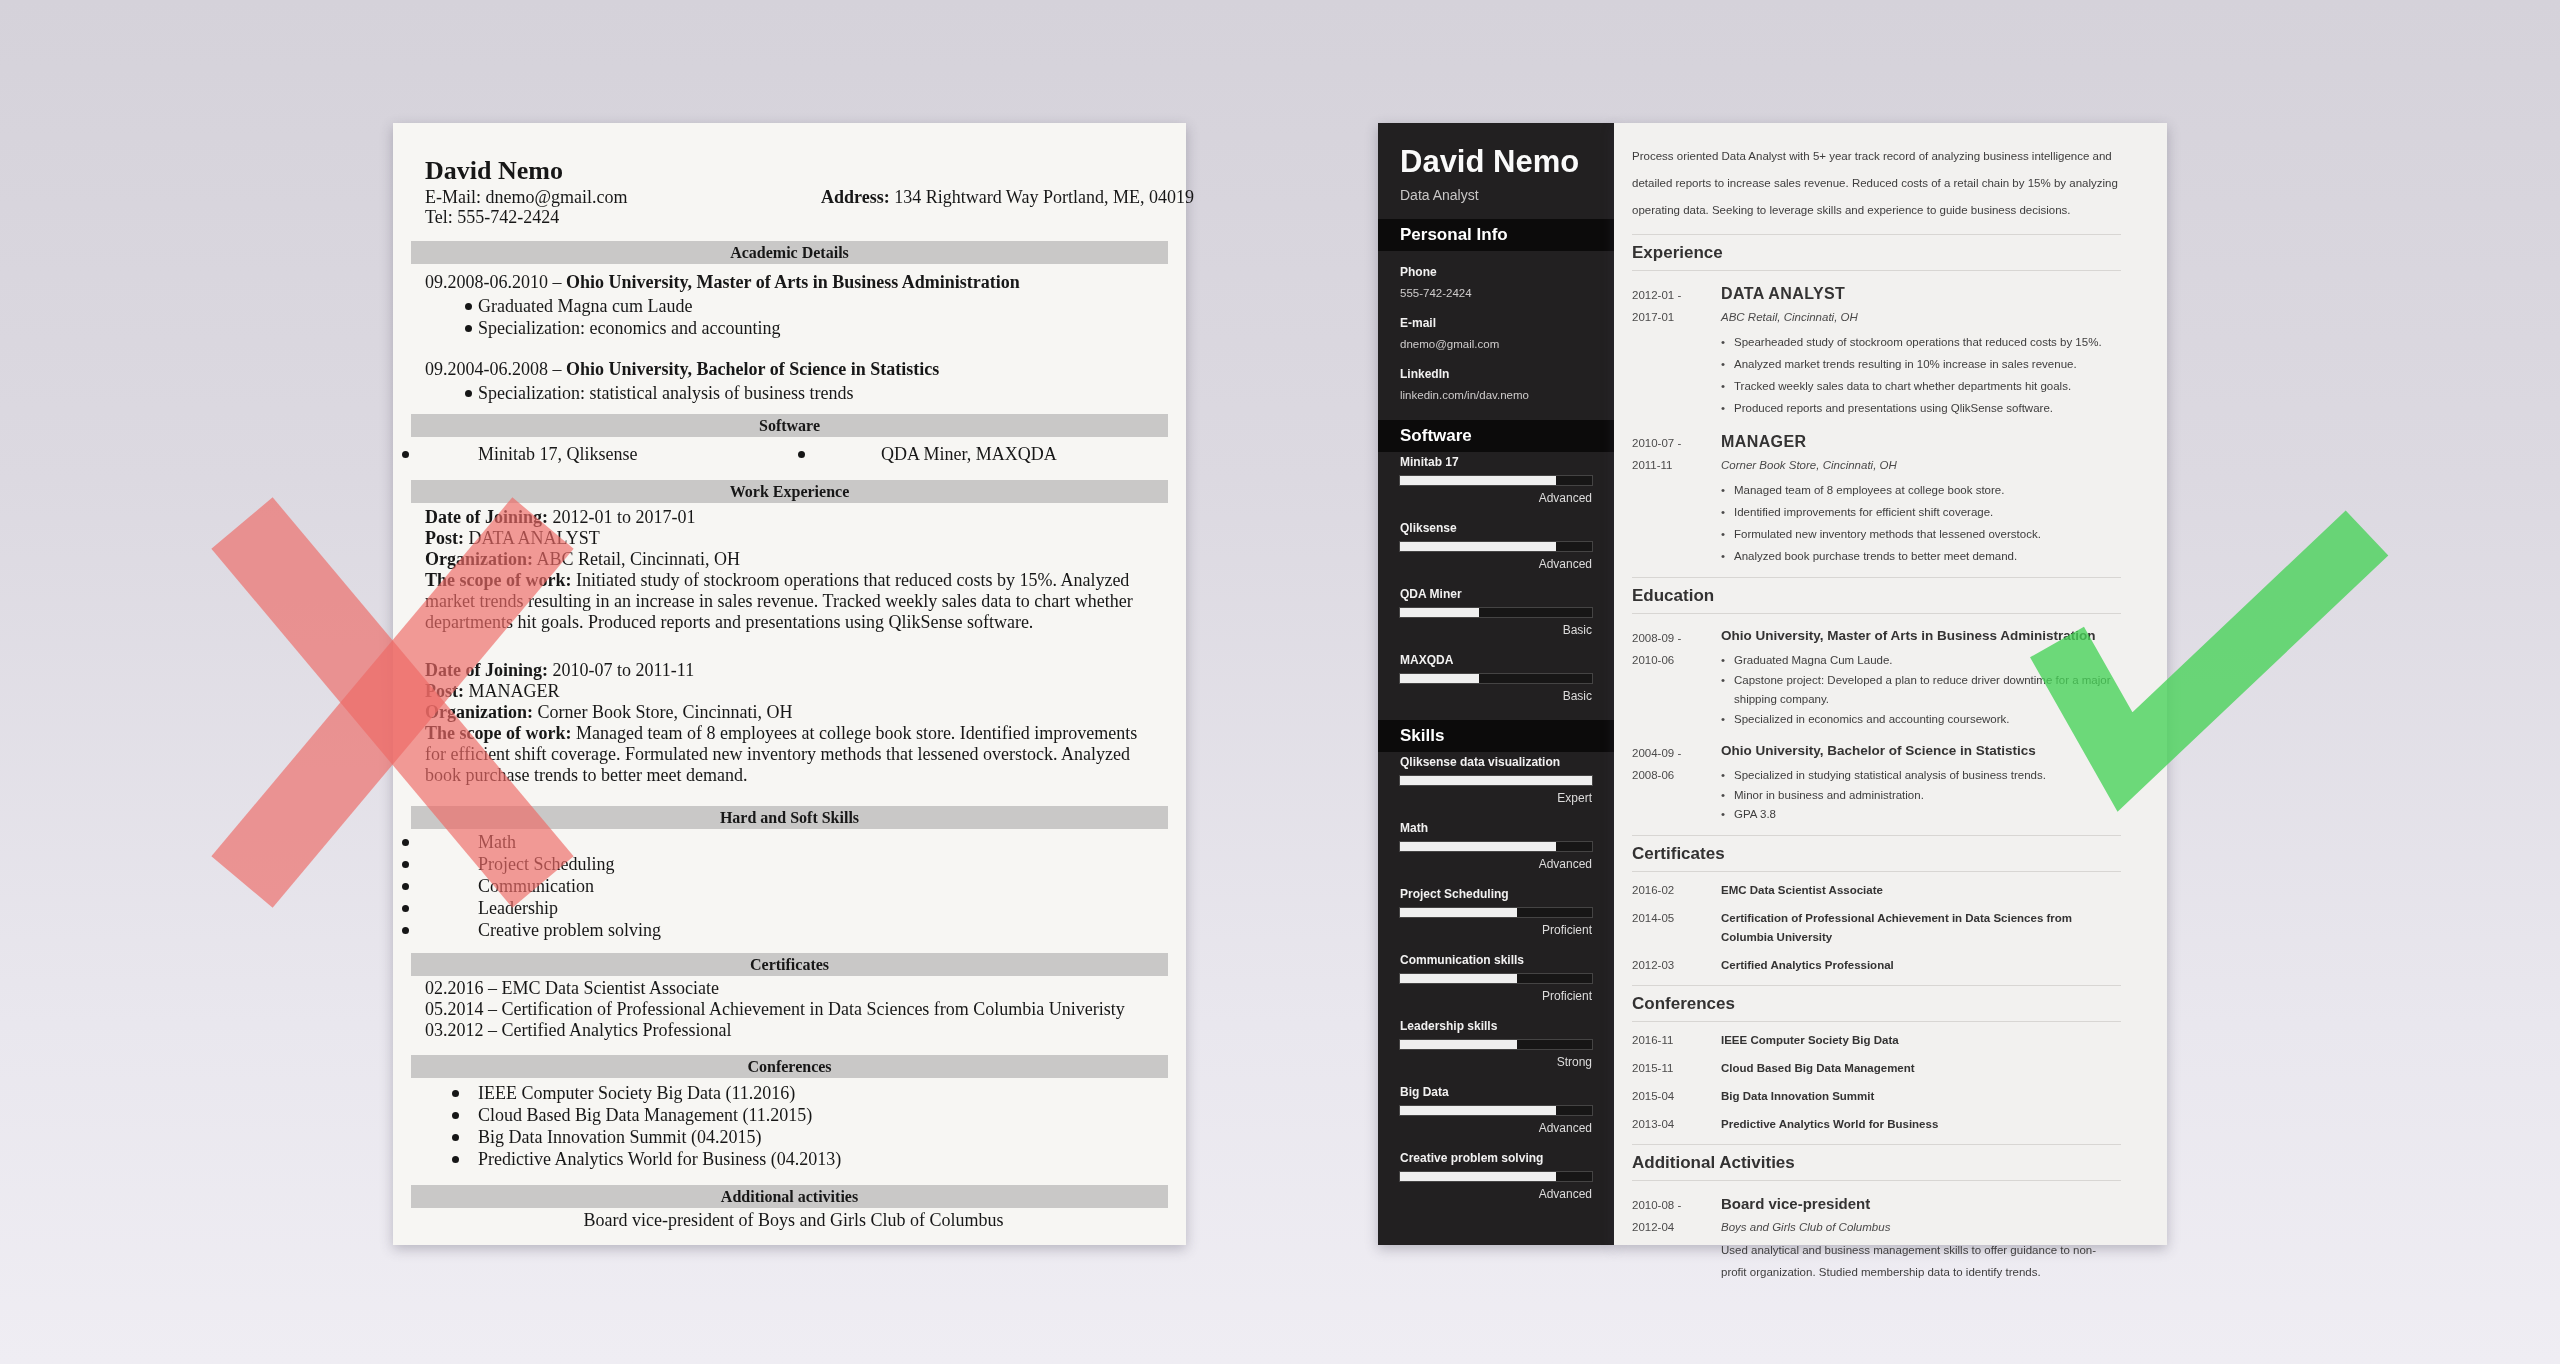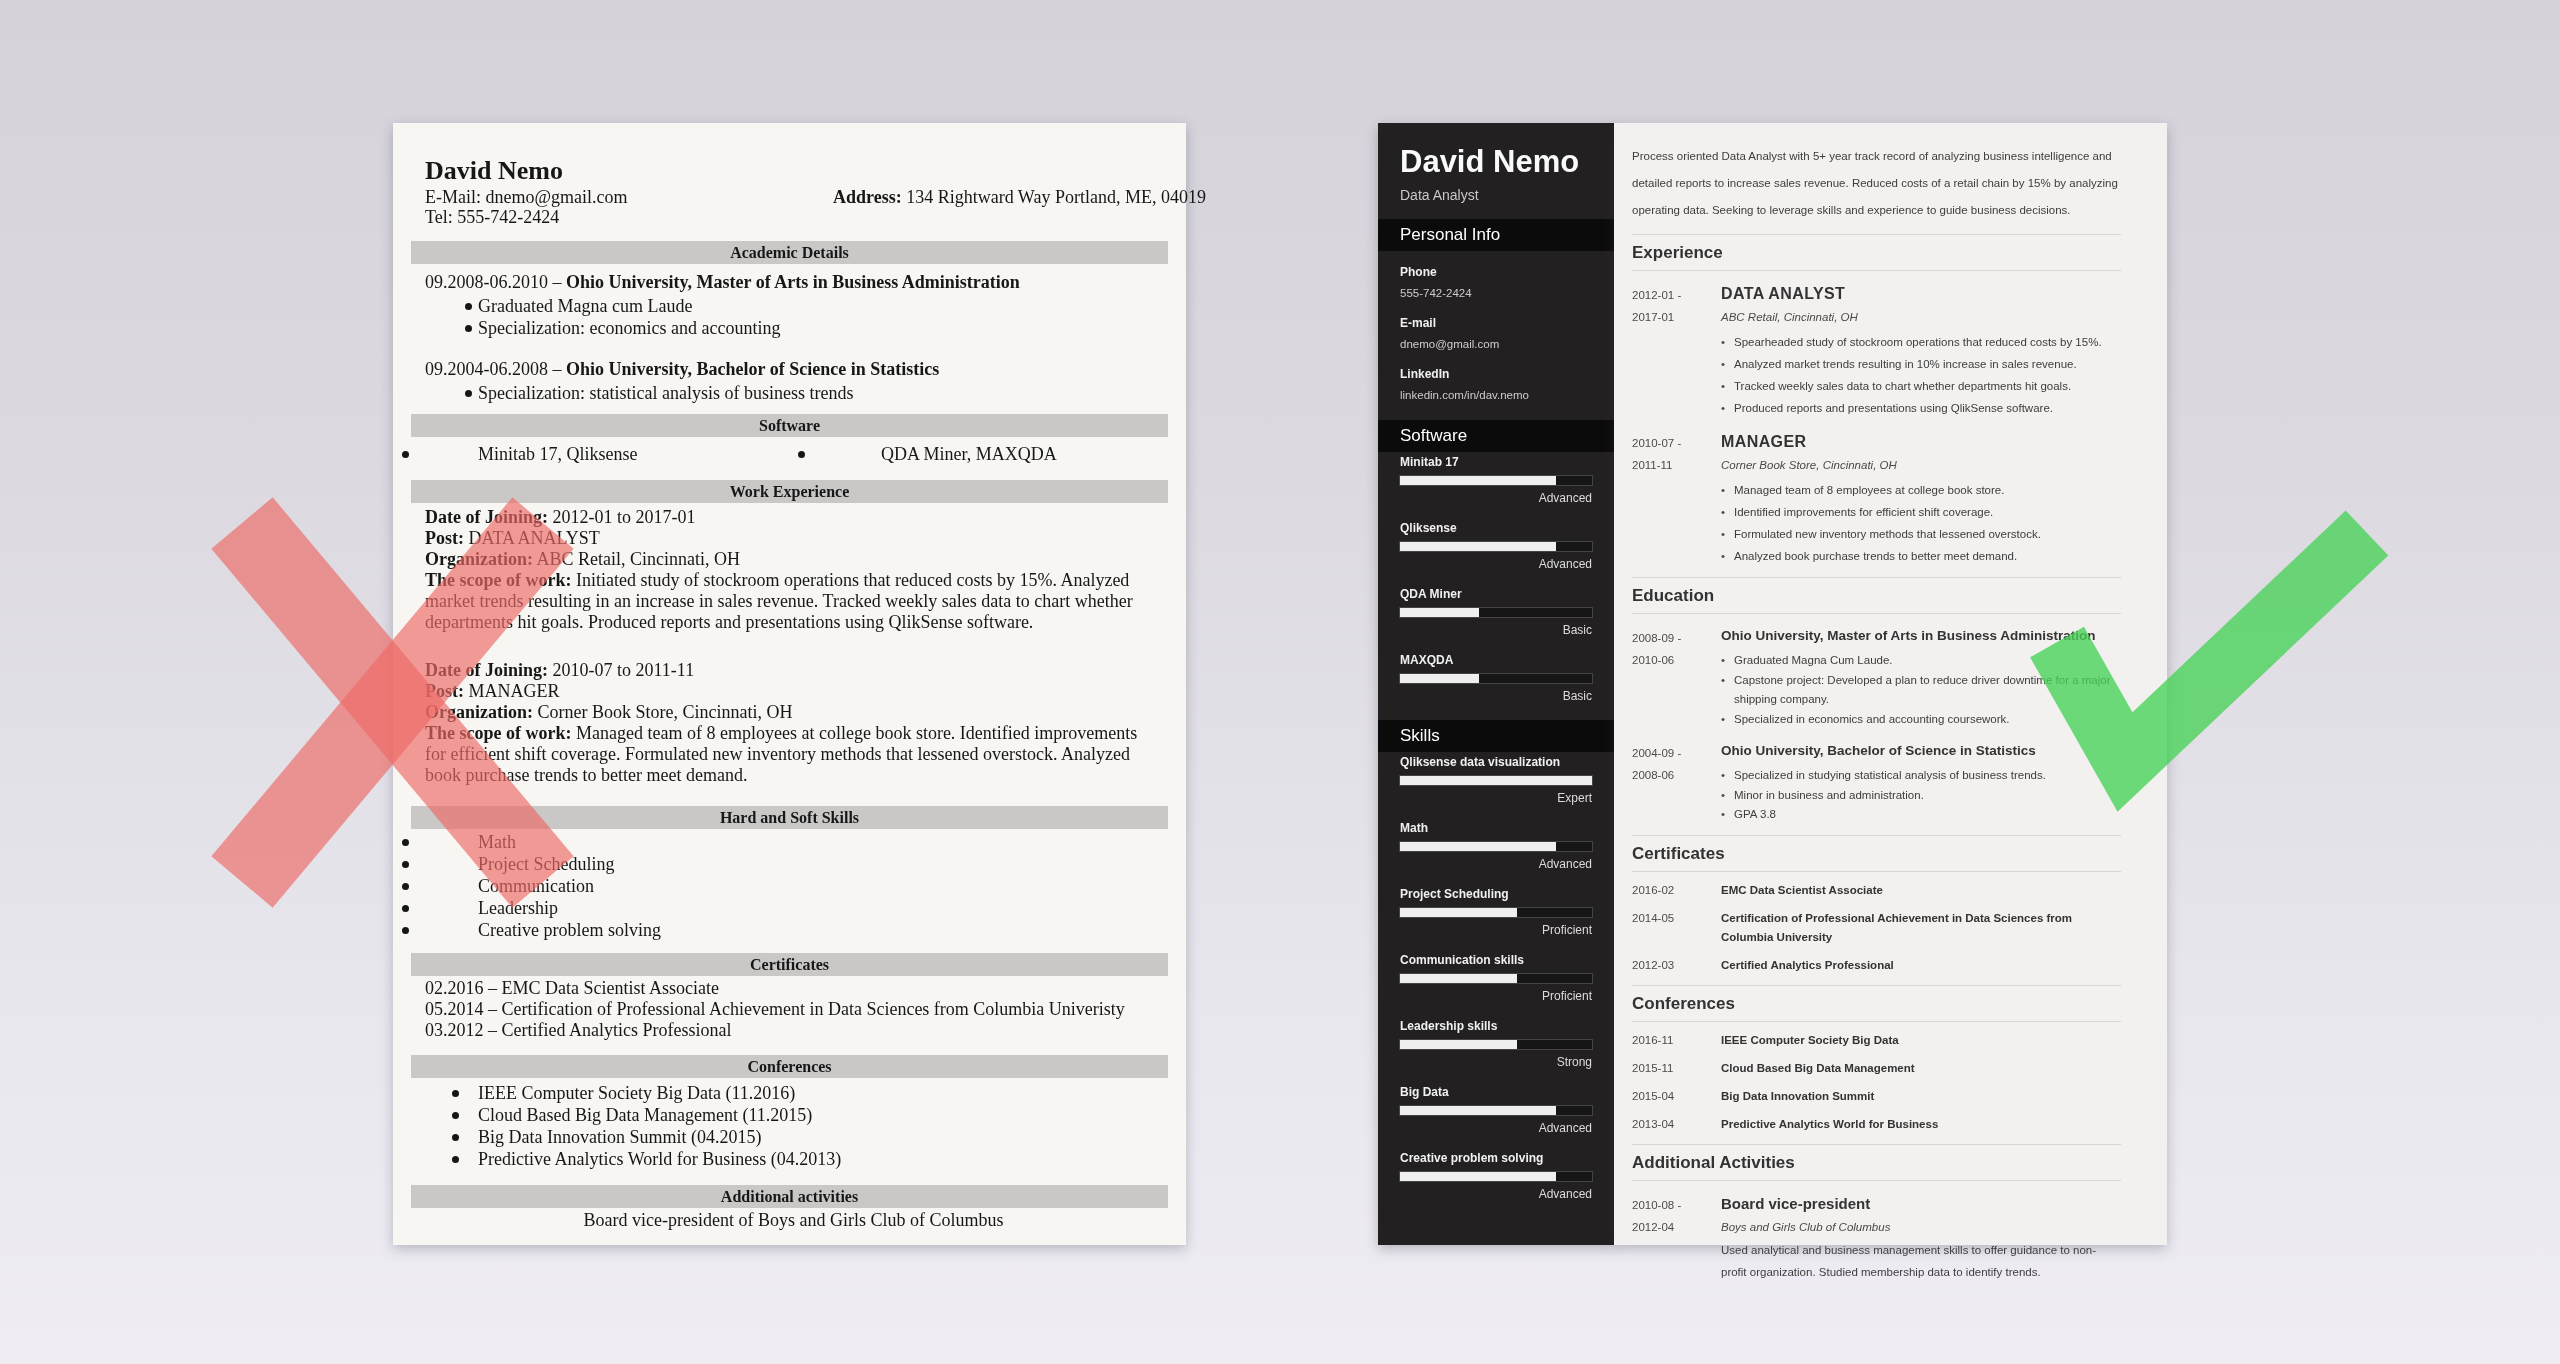--- a/index.html
+++ b/index.html
@@ -13,21 +13,21 @@
   .sheet { position:absolute; top:123px; height:1122px; box-shadow:0 4px 12px rgba(60,55,80,.30); }
 
   
   .lpage {
     left:393px; width:793px; background:#f7f6f3; color:#171717;
     font-family:"Liberation Serif", serif; font-size:18px; line-height:21px;
     padding:34px 24px 0 32px;
   }
   .lp-name { font-size:26px; line-height:27px; font-weight:bold; }
   .lp-contact { position:relative; margin-top:3px; line-height:20px; }
-  .lp-address { position:absolute; left:408px; top:0; white-space:nowrap; }
+  .lp-address { position:absolute; left:396px; top:0; white-space:nowrap; }
   .lp-bar {
     background:#c9c8c7; text-align:center; font-weight:bold; font-size:16px;
     line-height:21px; padding:1px 0; margin-left:-14px; margin-right:-6px;
   }
   .lp-bar.b-academic { margin-top:14px; }
   .lp-bar.b-software { margin-top:10px; }
   .lp-bar.b-work     { margin-top:15px; }
   .lp-bar.b-skills   { margin-top:20px; }
   .lp-bar.b-cert     { margin-top:12px; }
   .lp-bar.b-conf     { margin-top:14px; }
@@ -53,21 +53,21 @@
   .lp-addline { margin-top:2px; text-align:center; line-height:21px; }
 
   
   .sidebar {
     left:1378px; width:236px; background:#222021; color:#eceaea;
     padding:22px 22px 0 22px; font-size:12px;
   }
   .sb-name { font-size:31px; line-height:34px; font-weight:bold; color:#fafafa; }
   .sb-role { font-size:14px; color:#c9c7c7; margin-top:8px; }
   .sb-band {
-    background:var(--band-bg,#0c0b0b); color:#ffffff; font-size:17px; font-weight:normal;
+    background:var(--band-bg,#0c0b0b); color:#ffffff; font-size:17px; font-weight:bold;
     margin:16px -22px 0 -22px; padding:5px 0 5px 22px; line-height:22px;
   }
   .sb-field { margin-top:13px; }
   .sb-flabel { font-weight:bold; font-size:12px; color:#f2f1f1; line-height:17px; }
   .sb-fvalue { font-size:11.5px; color:#cfcccc; line-height:17px; margin-top:4px; }
   .sb-item { margin-top:14px; }
   .sb-item.first { margin-top:2px; }
   .sb-iname { font-weight:bold; font-size:12px; line-height:16px; color:#f2f1f1; }
   .sb-track { margin-top:6px; height:9px; background:#171616; outline:1px solid #454444; }
   .sb-fill { height:100%; background:var(--bar-fill,#efefef); }

